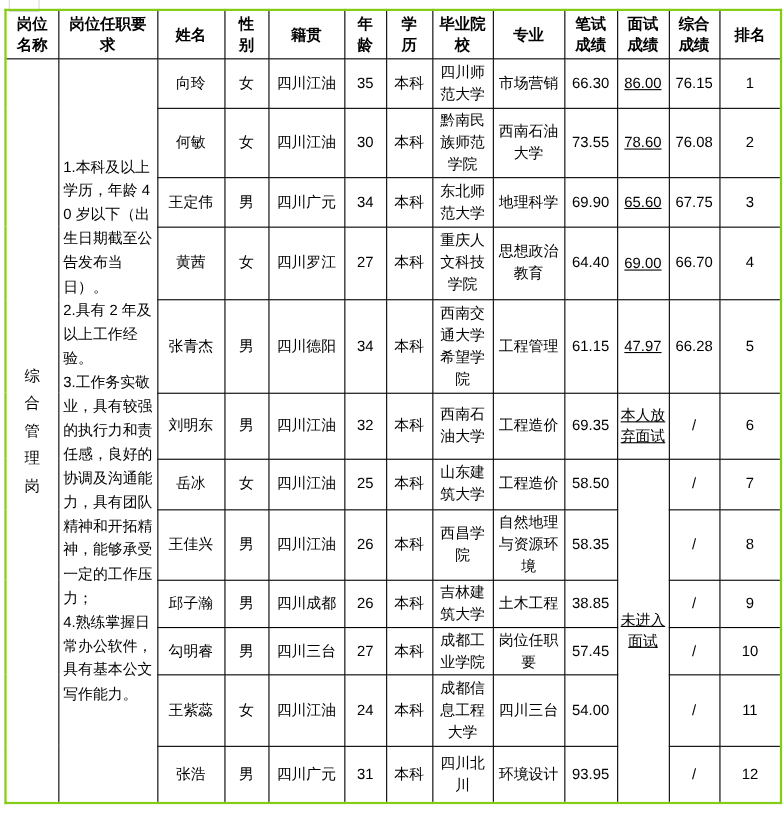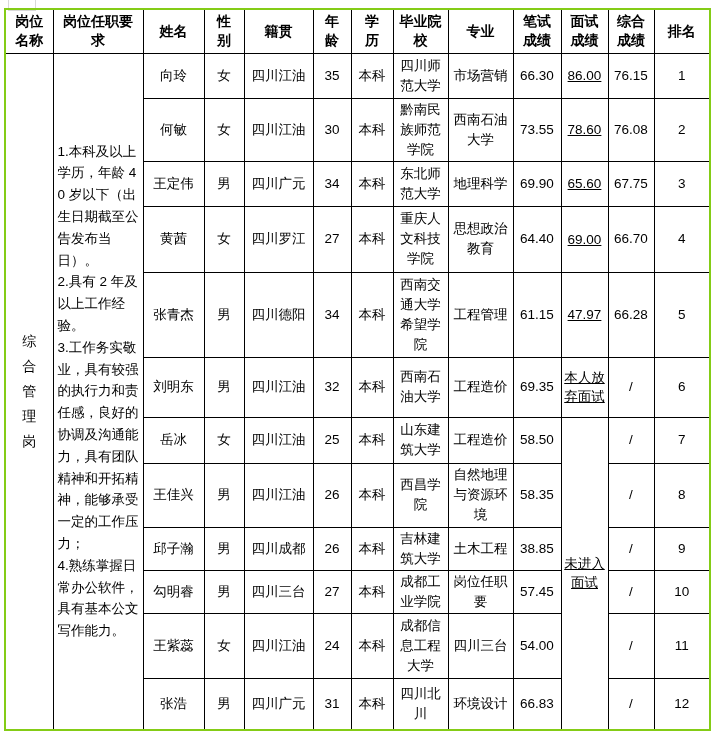--- a/index.html
+++ b/index.html
@@ -231,18 +231,18 @@
         <td>11</td>
       </tr>
       <tr style="height: 52px; padding-left: 33px;">
         <td>张浩</td>
         <td>男</td>
         <td>四川广元</td>
         <td>31</td>
         <td>本科</td>
         <td>四川北川</td>
         <td>环境设计</td>
-        <td>66.83</td>
+        <td>93.95</td>
         <td>/</td>
         <td>12</td>
       </tr>
     </tbody>
 </table>
 
 </body></html>

